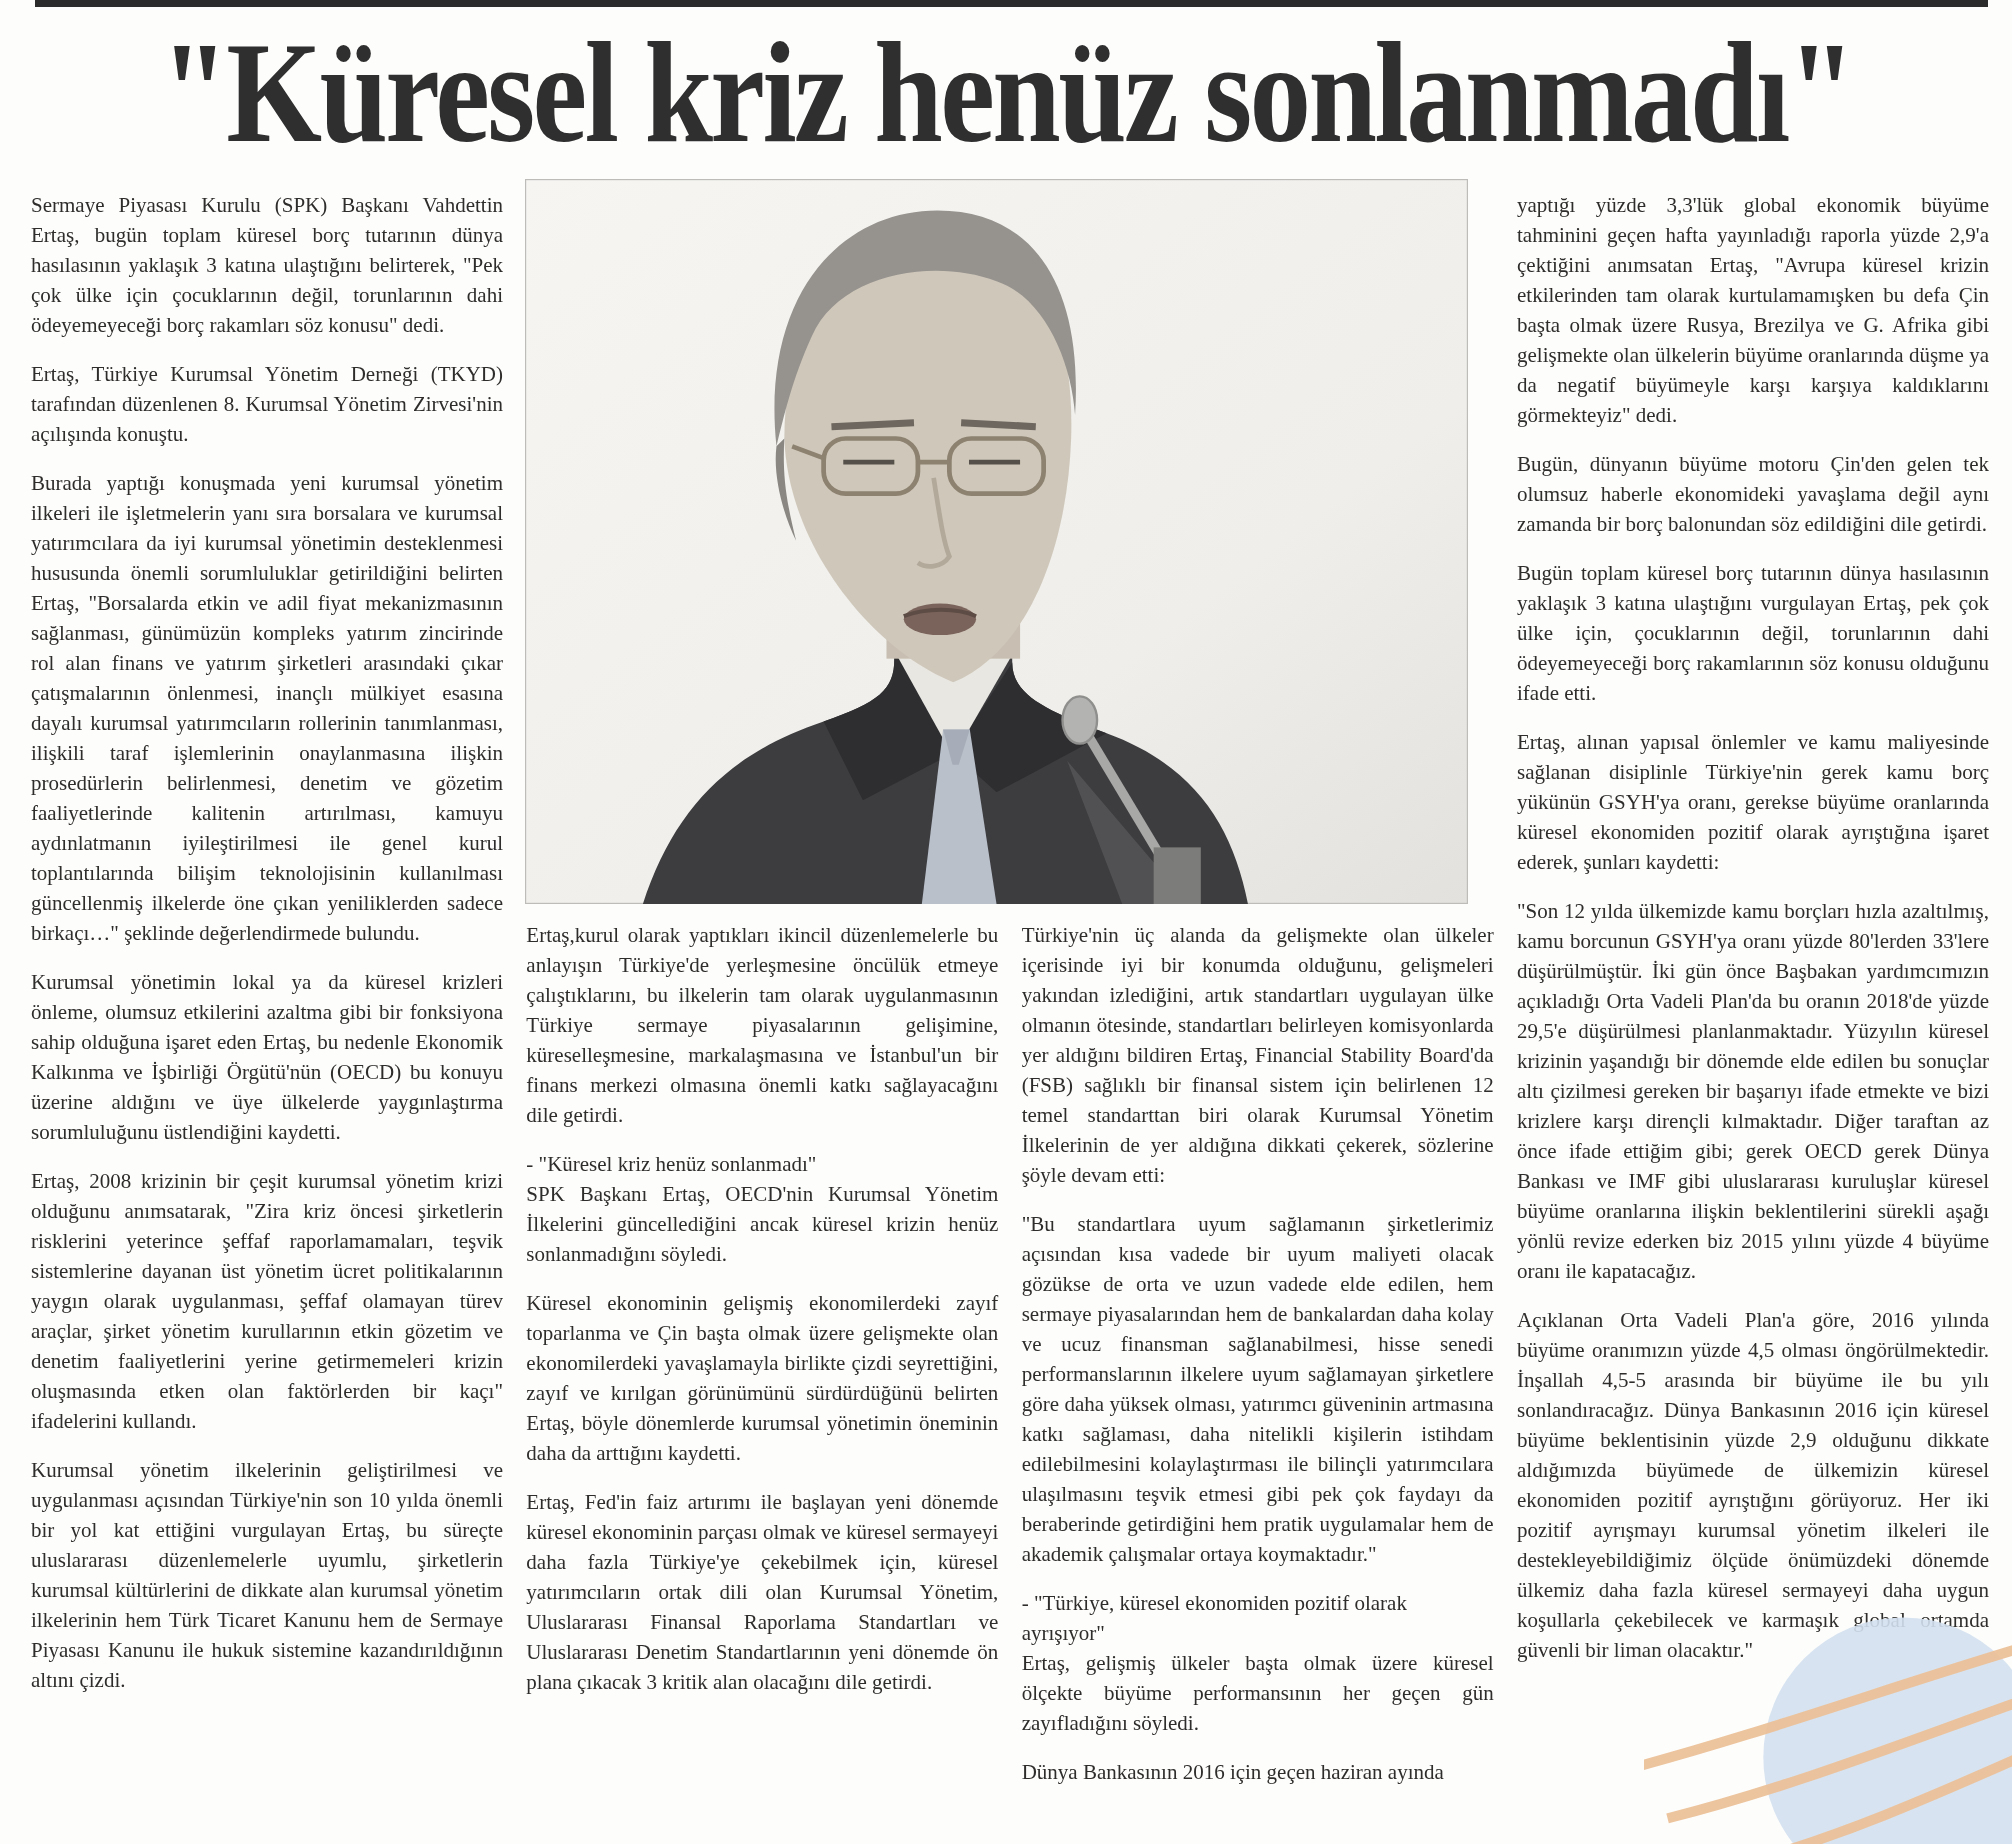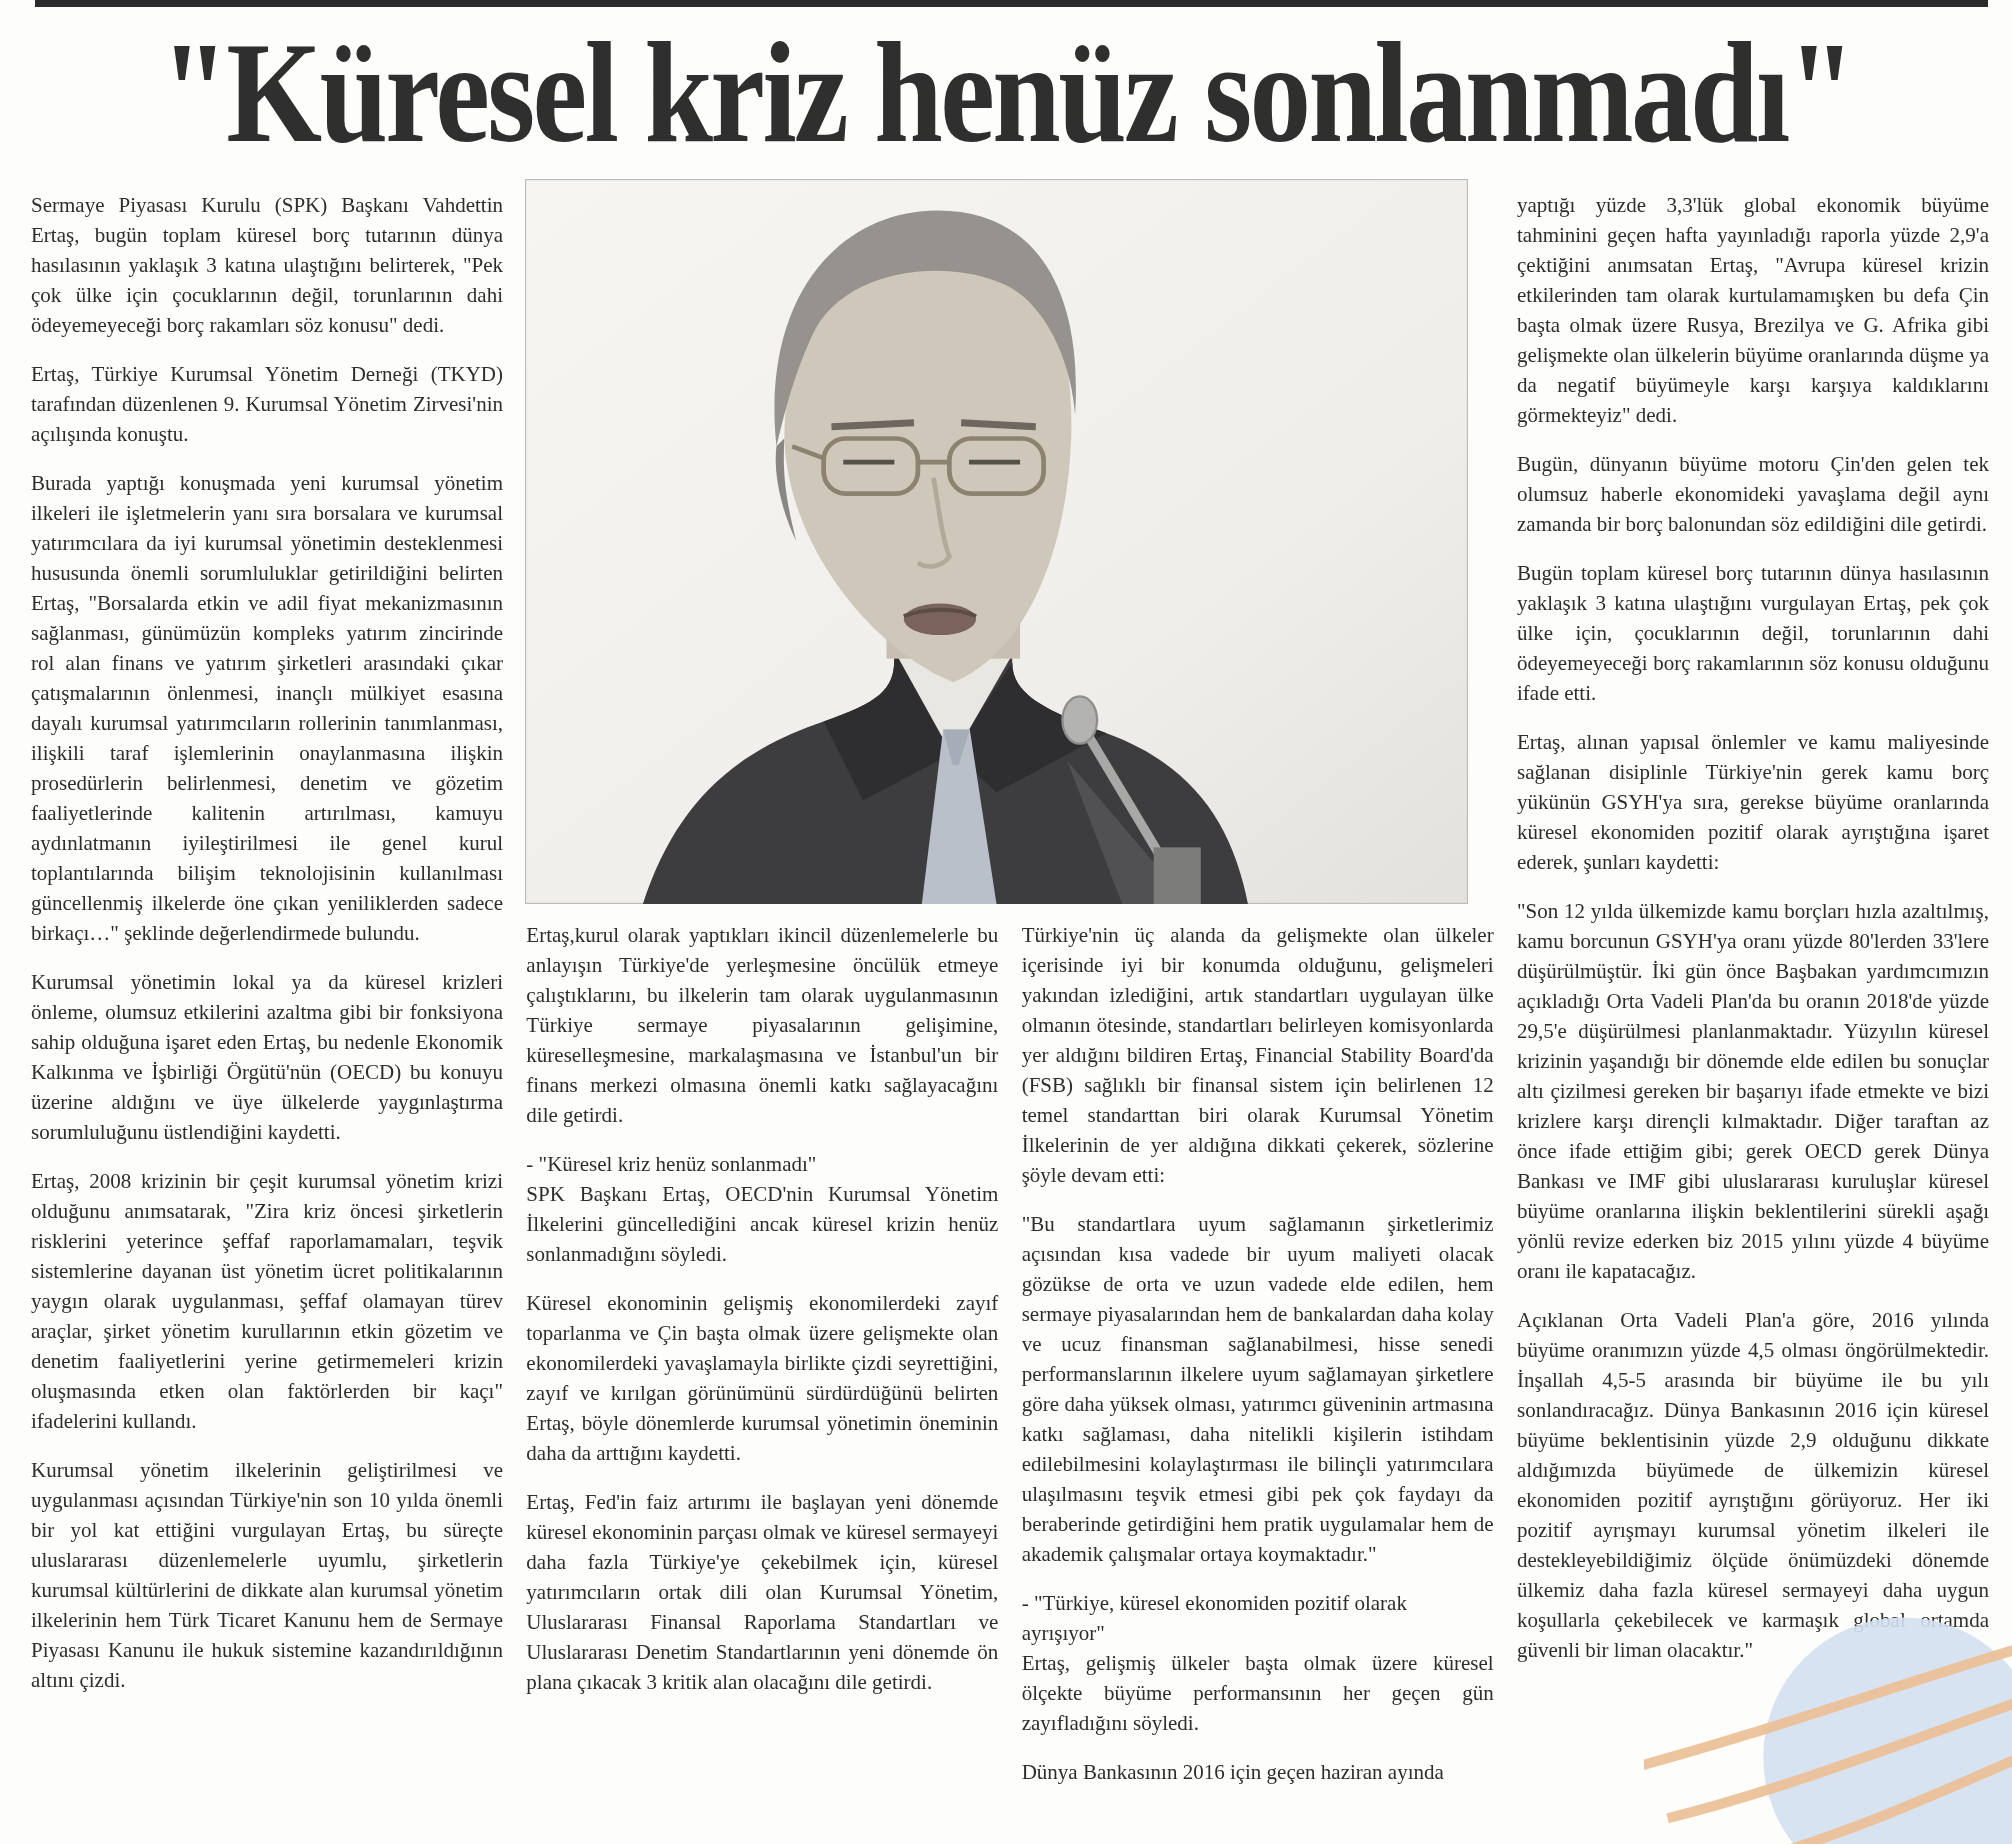--- a/index.html
+++ b/index.html
@@ -58,21 +58,21 @@
 
   <div class="top-rule"></div>
 
   <div class="headline">
     <span>"Küresel kriz henüz sonlanmadı"</span>
   </div>
 
   <div class="columns">
     <div class="col">
         <p class="p">Sermaye Piyasası Kurulu (SPK) Başkanı Vahdettin Ertaş, bugün toplam küresel borç tutarının dünya hasılasının yaklaşık 3 katına ulaştığını belirterek, "Pek çok ülke için çocuklarının değil, torunlarının dahi ödeyemeyeceği borç rakamları söz konusu" dedi.</p>
-        <p class="p">Ertaş, Türkiye Kurumsal Yönetim Derneği (TKYD) tarafından düzenlenen 9. Kurumsal Yönetim Zirvesi'nin açılışında konuştu.</p>
+        <p class="p">Ertaş, Türkiye Kurumsal Yönetim Derneği (TKYD) tarafından düzenlenen 8. Kurumsal Yönetim Zirvesi'nin açılışında konuştu.</p>
         <p class="p">Burada yaptığı konuşmada yeni kurumsal yönetim ilkeleri ile işletmelerin yanı sıra borsalara ve kurumsal yatırımcılara da iyi kurumsal yönetimin desteklenmesi hususunda önemli sorumluluklar getirildiğini belirten Ertaş, "Borsalarda etkin ve adil fiyat mekanizmasının sağlanması, günümüzün kompleks yatırım zincirinde rol alan finans ve yatırım şirketleri arasındaki çıkar çatışmalarının önlenmesi, inançlı mülkiyet esasına dayalı kurumsal yatırımcıların rollerinin tanımlanması, ilişkili taraf işlemlerinin onaylanmasına ilişkin prosedürlerin belirlenmesi, denetim ve gözetim faaliyetlerinde kalitenin artırılması, kamuyu aydınlatmanın iyileştirilmesi ile genel kurul toplantılarında bilişim teknolojisinin kullanılması güncellenmiş ilkelerde öne çıkan yeniliklerden sadece birkaçı…" şeklinde değerlendirmede bulundu.</p>
         <p class="p">Kurumsal yönetimin lokal ya da küresel krizleri önleme, olumsuz etkilerini azaltma gibi bir fonksiyona sahip olduğuna işaret eden Ertaş, bu nedenle Ekonomik Kalkınma ve İşbirliği Örgütü'nün (OECD) bu konuyu üzerine aldığını ve üye ülkelerde yaygınlaştırma sorumluluğunu üstlendiğini kaydetti.</p>
         <p class="p">Ertaş, 2008 krizinin bir çeşit kurumsal yönetim krizi olduğunu anımsatarak, "Zira kriz öncesi şirketlerin risklerini yeterince şeffaf raporlamamaları, teşvik sistemlerine dayanan üst yönetim ücret politikalarının yaygın olarak uygulanması, şeffaf olamayan türev araçlar, şirket yönetim kurullarının etkin gözetim ve denetim faaliyetlerini yerine getirmemeleri krizin oluşmasında etken olan faktörlerden bir kaçı" ifadelerini kullandı.</p>
         <p class="p">Kurumsal yönetim ilkelerinin geliştirilmesi ve uygulanması açısından Türkiye'nin son 10 yılda önemli bir yol kat ettiğini vurgulayan Ertaş, bu süreçte uluslararası düzenlemelerle uyumlu, şirketlerin kurumsal kültürlerini de dikkate alan kurumsal yönetim ilkelerinin hem Türk Ticaret Kanunu hem de Sermaye Piyasası Kanunu ile hukuk sistemine kazandırıldığının altını çizdi.</p>
       </div>
     <div class="col col-offset">
         <p class="p">Ertaş,kurul olarak yaptıkları ikincil düzenlemelerle bu anlayışın Türkiye'de yerleşmesine öncülük etmeye çalıştıklarını, bu ilkelerin tam olarak uygulanmasının Türkiye sermaye piyasalarının gelişimine, küreselleşmesine, markalaşmasına ve İstanbul'un bir finans merkezi olmasına önemli katkı sağlayacağını dile getirdi.</p>
         <p class="subhead">- "Küresel kriz henüz sonlanmadı"</p>
         <p class="p">SPK Başkanı Ertaş, OECD'nin Kurumsal Yönetim İlkelerini güncellediğini ancak küresel krizin henüz sonlanmadığını söyledi.</p>
         <p class="p">Küresel ekonominin gelişmiş ekonomilerdeki zayıf toparlanma ve Çin başta olmak üzere gelişmekte olan ekonomilerdeki yavaşlamayla birlikte çizdi seyrettiğini, zayıf ve kırılgan görünümünü sürdürdüğünü belirten Ertaş, böyle dönemlerde kurumsal yönetimin öneminin daha da arttığını kaydetti.</p>
@@ -82,21 +82,21 @@
         <p class="p">Türkiye'nin üç alanda da gelişmekte olan ülkeler içerisinde iyi bir konumda olduğunu, gelişmeleri yakından izlediğini, artık standartları uygulayan ülke olmanın ötesinde, standartları belirleyen komisyonlarda yer aldığını bildiren Ertaş, Financial Stability Board'da (FSB) sağlıklı bir finansal sistem için belirlenen 12 temel standarttan biri olarak Kurumsal Yönetim İlkelerinin de yer aldığına dikkati çekerek, sözlerine şöyle devam etti:</p>
         <p class="p">"Bu standartlara uyum sağlamanın şirketlerimiz açısından kısa vadede bir uyum maliyeti olacak gözükse de orta ve uzun vadede elde edilen, hem sermaye piyasalarından hem de bankalardan daha kolay ve ucuz finansman sağlanabilmesi, hisse senedi performanslarının ilkelere uyum sağlamayan şirketlere göre daha yüksek olması, yatırımcı güveninin artmasına katkı sağlaması, daha nitelikli kişilerin istihdam edilebilmesini kolaylaştırması ile bilinçli yatırımcılara ulaşılmasını teşvik etmesi gibi pek çok faydayı da beraberinde getirdiğini hem pratik uygulamalar hem de akademik çalışmalar ortaya koymaktadır."</p>
         <p class="subhead">- "Türkiye, küresel ekonomiden pozitif olarak ayrışıyor"</p>
         <p class="p">Ertaş, gelişmiş ülkeler başta olmak üzere küresel ölçekte büyüme performansının her geçen gün zayıfladığını söyledi.</p>
         <p class="p">Dünya Bankasının 2016 için geçen haziran ayında</p>
       </div>
     <div class="col">
         <p class="p">yaptığı yüzde 3,3'lük global ekonomik büyüme tahminini geçen hafta yayınladığı raporla yüzde 2,9'a çektiğini anımsatan Ertaş, "Avrupa küresel krizin etkilerinden tam olarak kurtulamamışken bu defa Çin başta olmak üzere Rusya, Brezilya ve G. Afrika gibi gelişmekte olan ülkelerin büyüme oranlarında düşme ya da negatif büyümeyle karşı karşıya kaldıklarını görmekteyiz" dedi.</p>
         <p class="p">Bugün, dünyanın büyüme motoru Çin'den gelen tek olumsuz haberle ekonomideki yavaşlama değil aynı zamanda bir borç balonundan söz edildiğini dile getirdi.</p>
         <p class="p">Bugün toplam küresel borç tutarının dünya hasılasının yaklaşık 3 katına ulaştığını vurgulayan Ertaş, pek çok ülke için, çocuklarının değil, torunlarının dahi ödeyemeyeceği borç rakamlarının söz konusu olduğunu ifade etti.</p>
-        <p class="p">Ertaş, alınan yapısal önlemler ve kamu maliyesinde sağlanan disiplinle Türkiye'nin gerek kamu borç yükünün GSYH'ya sıra, gerekse büyüme oranlarında küresel ekonomiden pozitif olarak ayrıştığına işaret ederek, şunları kaydetti:</p>
+        <p class="p">Ertaş, alınan yapısal önlemler ve kamu maliyesinde sağlanan disiplinle Türkiye'nin gerek kamu borç yükünün GSYH'ya oranı, gerekse büyüme oranlarında küresel ekonomiden pozitif olarak ayrıştığına işaret ederek, şunları kaydetti:</p>
         <p class="p">"Son 12 yılda ülkemizde kamu borçları hızla azaltılmış, kamu borcunun GSYH'ya oranı yüzde 80'lerden 33'lere düşürülmüştür. İki gün önce Başbakan yardımcımızın açıkladığı Orta Vadeli Plan'da bu oranın 2018'de yüzde 29,5'e düşürülmesi planlanmaktadır. Yüzyılın küresel krizinin yaşandığı bir dönemde elde edilen bu sonuçlar altı çizilmesi gereken bir başarıyı ifade etmekte ve bizi krizlere karşı dirençli kılmaktadır. Diğer taraftan az önce ifade ettiğim gibi; gerek OECD gerek Dünya Bankası ve IMF gibi uluslararası kuruluşlar küresel büyüme oranlarına ilişkin beklentilerini sürekli aşağı yönlü revize ederken biz 2015 yılını yüzde 4 büyüme oranı ile kapatacağız.</p>
         <p class="p">Açıklanan Orta Vadeli Plan'a göre, 2016 yılında büyüme oranımızın yüzde 4,5 olması öngörülmektedir. İnşallah 4,5-5 arasında bir büyüme ile bu yılı sonlandıracağız. Dünya Bankasının 2016 için küresel büyüme beklentisinin yüzde 2,9 olduğunu dikkate aldığımızda büyümede de ülkemizin küresel ekonomiden pozitif ayrıştığını görüyoruz. Her iki pozitif ayrışmayı kurumsal yönetim ilkeleri ile destekleyebildiğimiz ölçüde önümüzdeki dönemde ülkemiz daha fazla küresel sermayeyi daha uygun koşullarla çekebilecek ve karmaşık global ortamda güvenli bir liman olacaktır."</p>
       </div>
   </div>
 
   <div class="photo-frame">
     <svg viewBox="0 0 1200 922" preserveAspectRatio="none">
       <defs>
         <linearGradient id="bgShade" x1="0" y1="0" x2="1" y2="1">
           <stop offset="0" stop-color="#f6f5f2"></stop>

